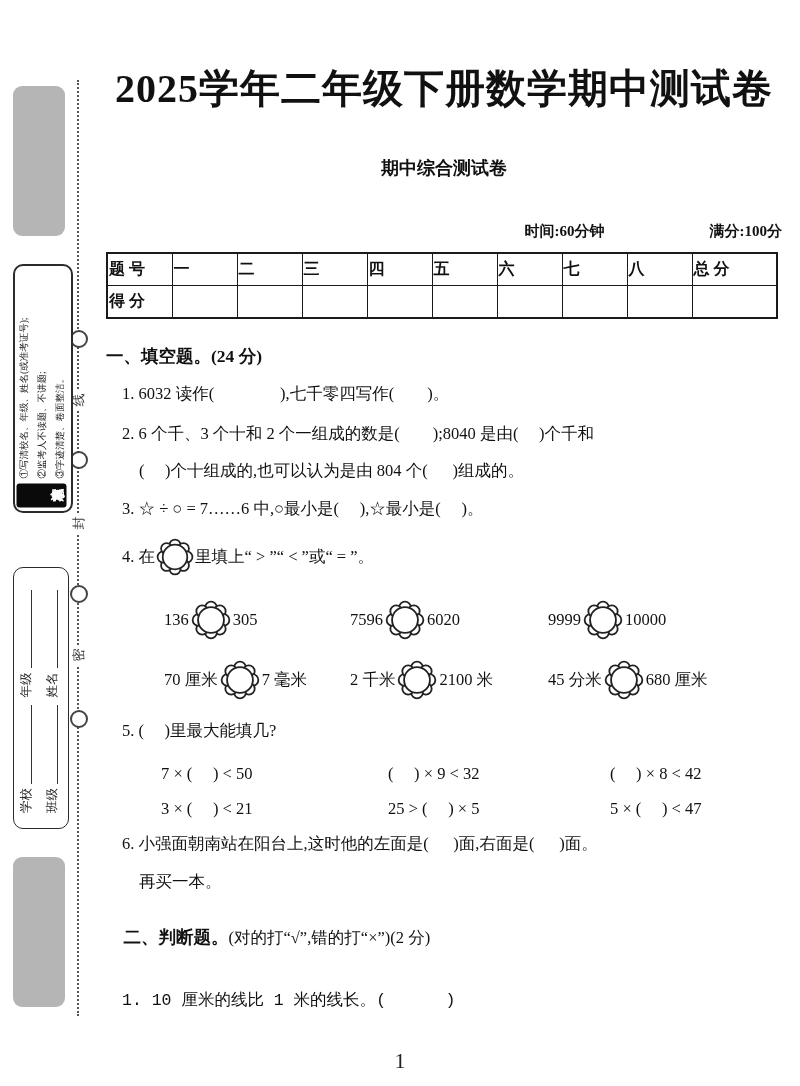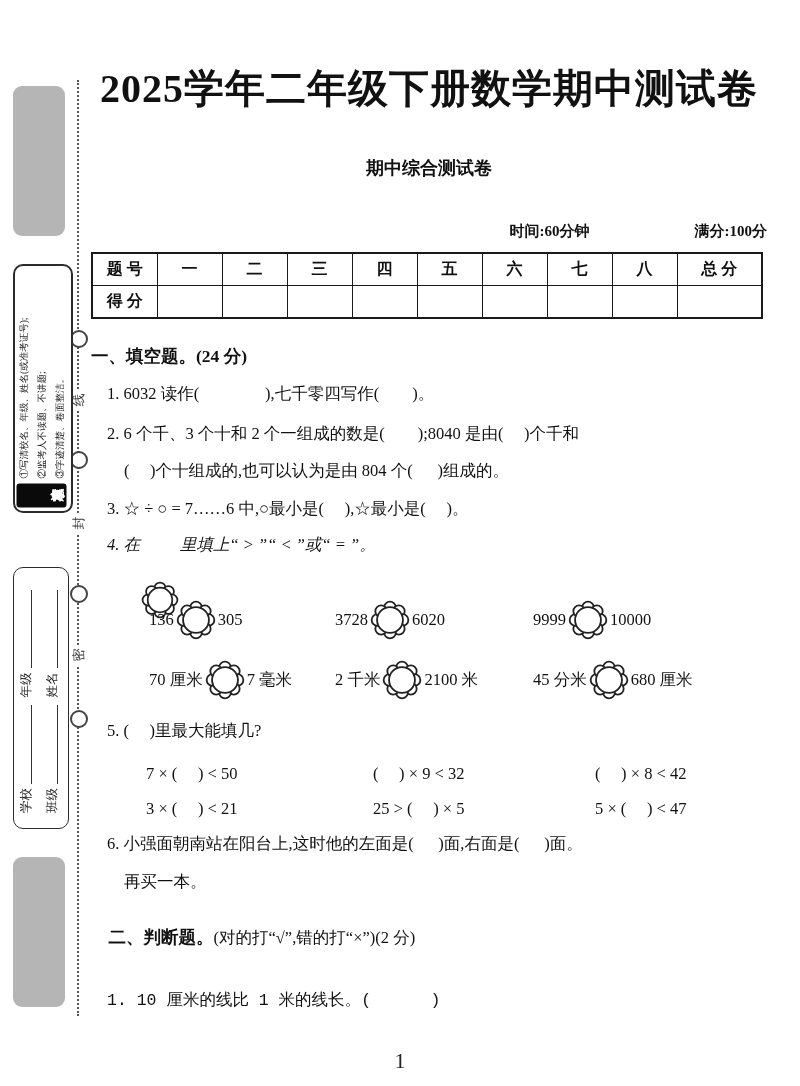--- a/index.html
+++ b/index.html
@@ -23,34 +23,34 @@
   .notice-label{flex:0 0 24px;height:50px;background:#0a0a0a;color:#fff;border-radius:3px;
     writing-mode:vertical-rl;font-size:12.5px;letter-spacing:1px;display:flex;align-items:center;justify-content:center;font-weight:700;}
   .notice-lines{flex:1;padding-left:5px;display:flex;flex-direction:column;justify-content:space-between;height:46px;}
   .notice-lines div{font-size:9.5px;line-height:1.1;white-space:pre;color:#222;}
   #fields-box{left:13px;top:567px;width:54px;height:260px;border-width:1.5px;}
   #fields-rot{width:255px;height:51px;left:-102px;top:102px;display:flex;flex-direction:column;justify-content:space-around;padding:2px 0;}
   .field-row{display:flex;align-items:flex-end;font-size:12.5px;padding:0 12px;color:#222;}
   .field-row .lbl{white-space:pre;margin-right:4px;}
   .field-row .uline{flex:1;border-bottom:1px solid #333;height:1px;margin:0 8px 3px 0;}
   
-  .main{position:absolute;left:91px;top:0;width:676px;}
+  .main{position:absolute;left:106px;top:0;width:676px;}
   .title{margin-top:66px;text-align:center;font-size:40px;font-weight:700;line-height:1.15;letter-spacing:1px;white-space:pre;}
   .subtitle{margin-top:44px;text-align:center;font-size:18px;font-weight:700;white-space:pre;}
   .meta{margin-top:42px;display:flex;font-size:15px;font-weight:700;white-space:pre;justify-content:flex-end;}
   .meta .t1{margin-left:193px;}
   .meta .t2{margin-left:105px;}
   table.score{margin-top:11px;border-collapse:collapse;table-layout:fixed;width:670px;border:2px solid #1a1a1a;}
-  table.score td{border:1px solid #1a1a1a;height:29px;text-align:center;font-size:16px;font-weight:700;white-space:pre;}
+  table.score td{border:1px solid #1a1a1a;height:29px;text-align:left;font-size:16px;font-weight:700;white-space:pre;}
   .sec-head{margin-top:25px;font-size:17.5px;font-weight:700;white-space:pre;}
   .sec-head .normal{font-weight:400;font-size:16.5px;}
   .qline{font-size:16.5px;line-height:22px;white-space:pre;padding-left:16px;}
   .qline.indent{padding-left:33px;}
   .q1{margin-top:15px;} .q2a{margin-top:18px;} .q2b{margin-top:15px;} .q3{margin-top:16px;}
-  .q4intro{margin-top:14px;display:flex;align-items:flex-start;height:46px;font-style:italic;}
+  .q4intro{margin-top:14px;display:flex;align-items:center;height:46px;}
   .q4intro .svgwrap{margin:0 1px;}
   .cmp-row{display:flex;padding-left:58px;align-items:center;height:48px;}
   .cmp-row.r1{margin-top:16px;} .cmp-row.r2{margin-top:12px;}
   .cmp-group{display:flex;align-items:center;font-size:16.5px;white-space:pre;}
   .cmp-group .svgwrap{margin:0 2px;}
   .g1{width:186px;align-items:center;} .g2{width:198px;}
   .q5{margin-top:16px;}
   .max-row{display:flex;padding-left:55px;font-size:16.5px;line-height:22px;white-space:pre;}
   .max-row.r1{margin-top:21px;} .max-row.r2{margin-top:13px;}
   .max-row .c1{width:227px;} .max-row .c2{width:222px;}
@@ -191,21 +191,21 @@
               <circle cx="24" cy="39" r="7"></circle>
               <circle cx="13.4" cy="34.6" r="7"></circle>
               <circle cx="9" cy="24" r="7"></circle>
               <circle cx="13.4" cy="13.4" r="7"></circle>
               <circle cx="24" cy="24" r="15.5"></circle>
             </g>
           </svg></span>
       <span>305</span>
     </div>
     <div class="cmp-group g2">
-      <span>3728</span>
+      <span>7596</span>
       <span class="svgwrap"><svg class="flower" width="40" height="46" viewBox="0 0 48 48">
             <g fill="#fff" stroke="#222" stroke-width="2.2">
               <circle cx="24" cy="9" r="7"></circle>
               <circle cx="34.6" cy="13.4" r="7"></circle>
               <circle cx="39" cy="24" r="7"></circle>
               <circle cx="34.6" cy="34.6" r="7"></circle>
               <circle cx="24" cy="39" r="7"></circle>
               <circle cx="13.4" cy="34.6" r="7"></circle>
               <circle cx="9" cy="24" r="7"></circle>
               <circle cx="13.4" cy="13.4" r="7"></circle>

